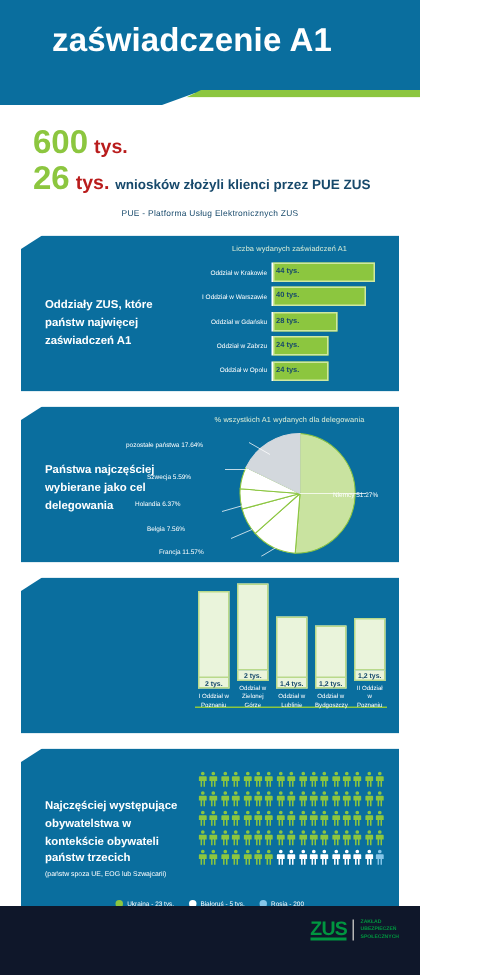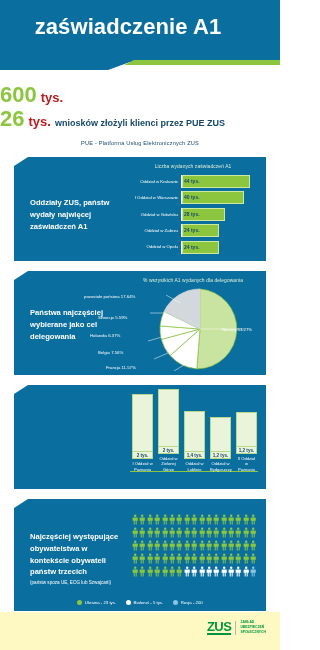--- a/index.html
+++ b/index.html
@@ -22,21 +22,21 @@
     position:absolute;left:124px;top:60px;width:156px;height:5px;background:#8cc63f;
     clip-path:polygon(10px 0,156px 0,156px 5px,0 5px);
   }
   .header-title{
     position:absolute;left:0;top:14px;width:256px;text-align:center;
     color:#ffffff;font-size:22px;font-weight:bold;letter-spacing:.1px;
   }
 
   
   .kpis{position:absolute;left:0;top:84px;width:280px;}
-  .kpi{display:flex;align-items:baseline;margin-bottom:2px;}
+  .kpi{display:flex;align-items:baseline;padding-left:22px;margin-bottom:2px;}
   .kpi-num{color:#8cc63f;font-size:22px;font-weight:bold;line-height:1;}
   .kpi-unit{color:#b91c1c;font-size:13px;font-weight:bold;margin-left:4px;}
   .kpi-text{color:#17496b;font-size:9px;font-weight:bold;margin-left:4px;}
   .pue-note{
     position:absolute;left:0;top:140px;width:280px;text-align:center;
     font-size:5.6px;color:#17496b;letter-spacing:.2px;
   }
 
   
   .panel{
@@ -82,21 +82,21 @@
 
   
   #panel4{top:499px;height:112px;}
   .picto{position:absolute;left:118px;top:15px;width:128px;}
   .picto-row{display:flex;gap:1px;margin-bottom:2px;}
   .legend{position:absolute;left:0;bottom:6px;width:252px;display:flex;justify-content:center;gap:10px;}
   .legend-item{display:flex;align-items:center;gap:2.5px;font-size:4.3px;color:#ffffff;}
   .legend-dot{width:5px;height:5px;border-radius:50%;display:block;}
 
   
-  .footer{position:absolute;left:0;bottom:0;width:280px;height:38px;background:#fef9c3;}
+  .footer{position:absolute;left:0;bottom:0;width:280px;height:46px;background:#0f172a;}
   .zus-logo{position:absolute;right:14px;top:8px;display:flex;align-items:center;gap:4px;}
   .zus-mark{font-size:13px;font-weight:bold;color:#009640;letter-spacing:-.5px;
             border-bottom:2px solid #009640;line-height:13px;}
   .zus-bar{width:1px;height:14px;background:#b6b6b6;}
   .zus-sub{font-size:3.4px;line-height:1.45;color:#009640;font-weight:bold;text-transform:uppercase;}
 </style>
 </head>
 <body>
 
 <div class="page">
@@ -114,21 +114,21 @@
     </div>
     <div class="kpi">
       <span class="kpi-num">26</span>
       <span class="kpi-unit">tys.</span>
       <span class="kpi-text">wniosków złożyli klienci przez PUE ZUS</span>
     </div>
   </div>
   <div class="pue-note">PUE - Platforma Usług Elektronicznych ZUS</div>
 
   <div class="panel" id="panel1">
-    <div class="panel-title" style="left:16px;top:40px;width:96px;">Oddziały ZUS, państw wydały najwięcej zaświadczeń A1</div>
+    <div class="panel-title" style="left:16px;top:40px;width:96px;">Oddziały ZUS, które państw najwięcej zaświadczeń A1</div>
     <div class="chart-caption" style="left:116px;top:7px;width:126px;">Liczba wydanych zaświadczeń A1</div>
     <div class="hbars">
 
       <div class="hbar-row">
         <div class="hbar-label">Oddział w Krakowie</div>
         <div class="hbar-track">
           <div class="hbar-fill" style="width:91.6%;"></div>
           <div class="hbar-val">44 tys.</div>
         </div>
       </div>

